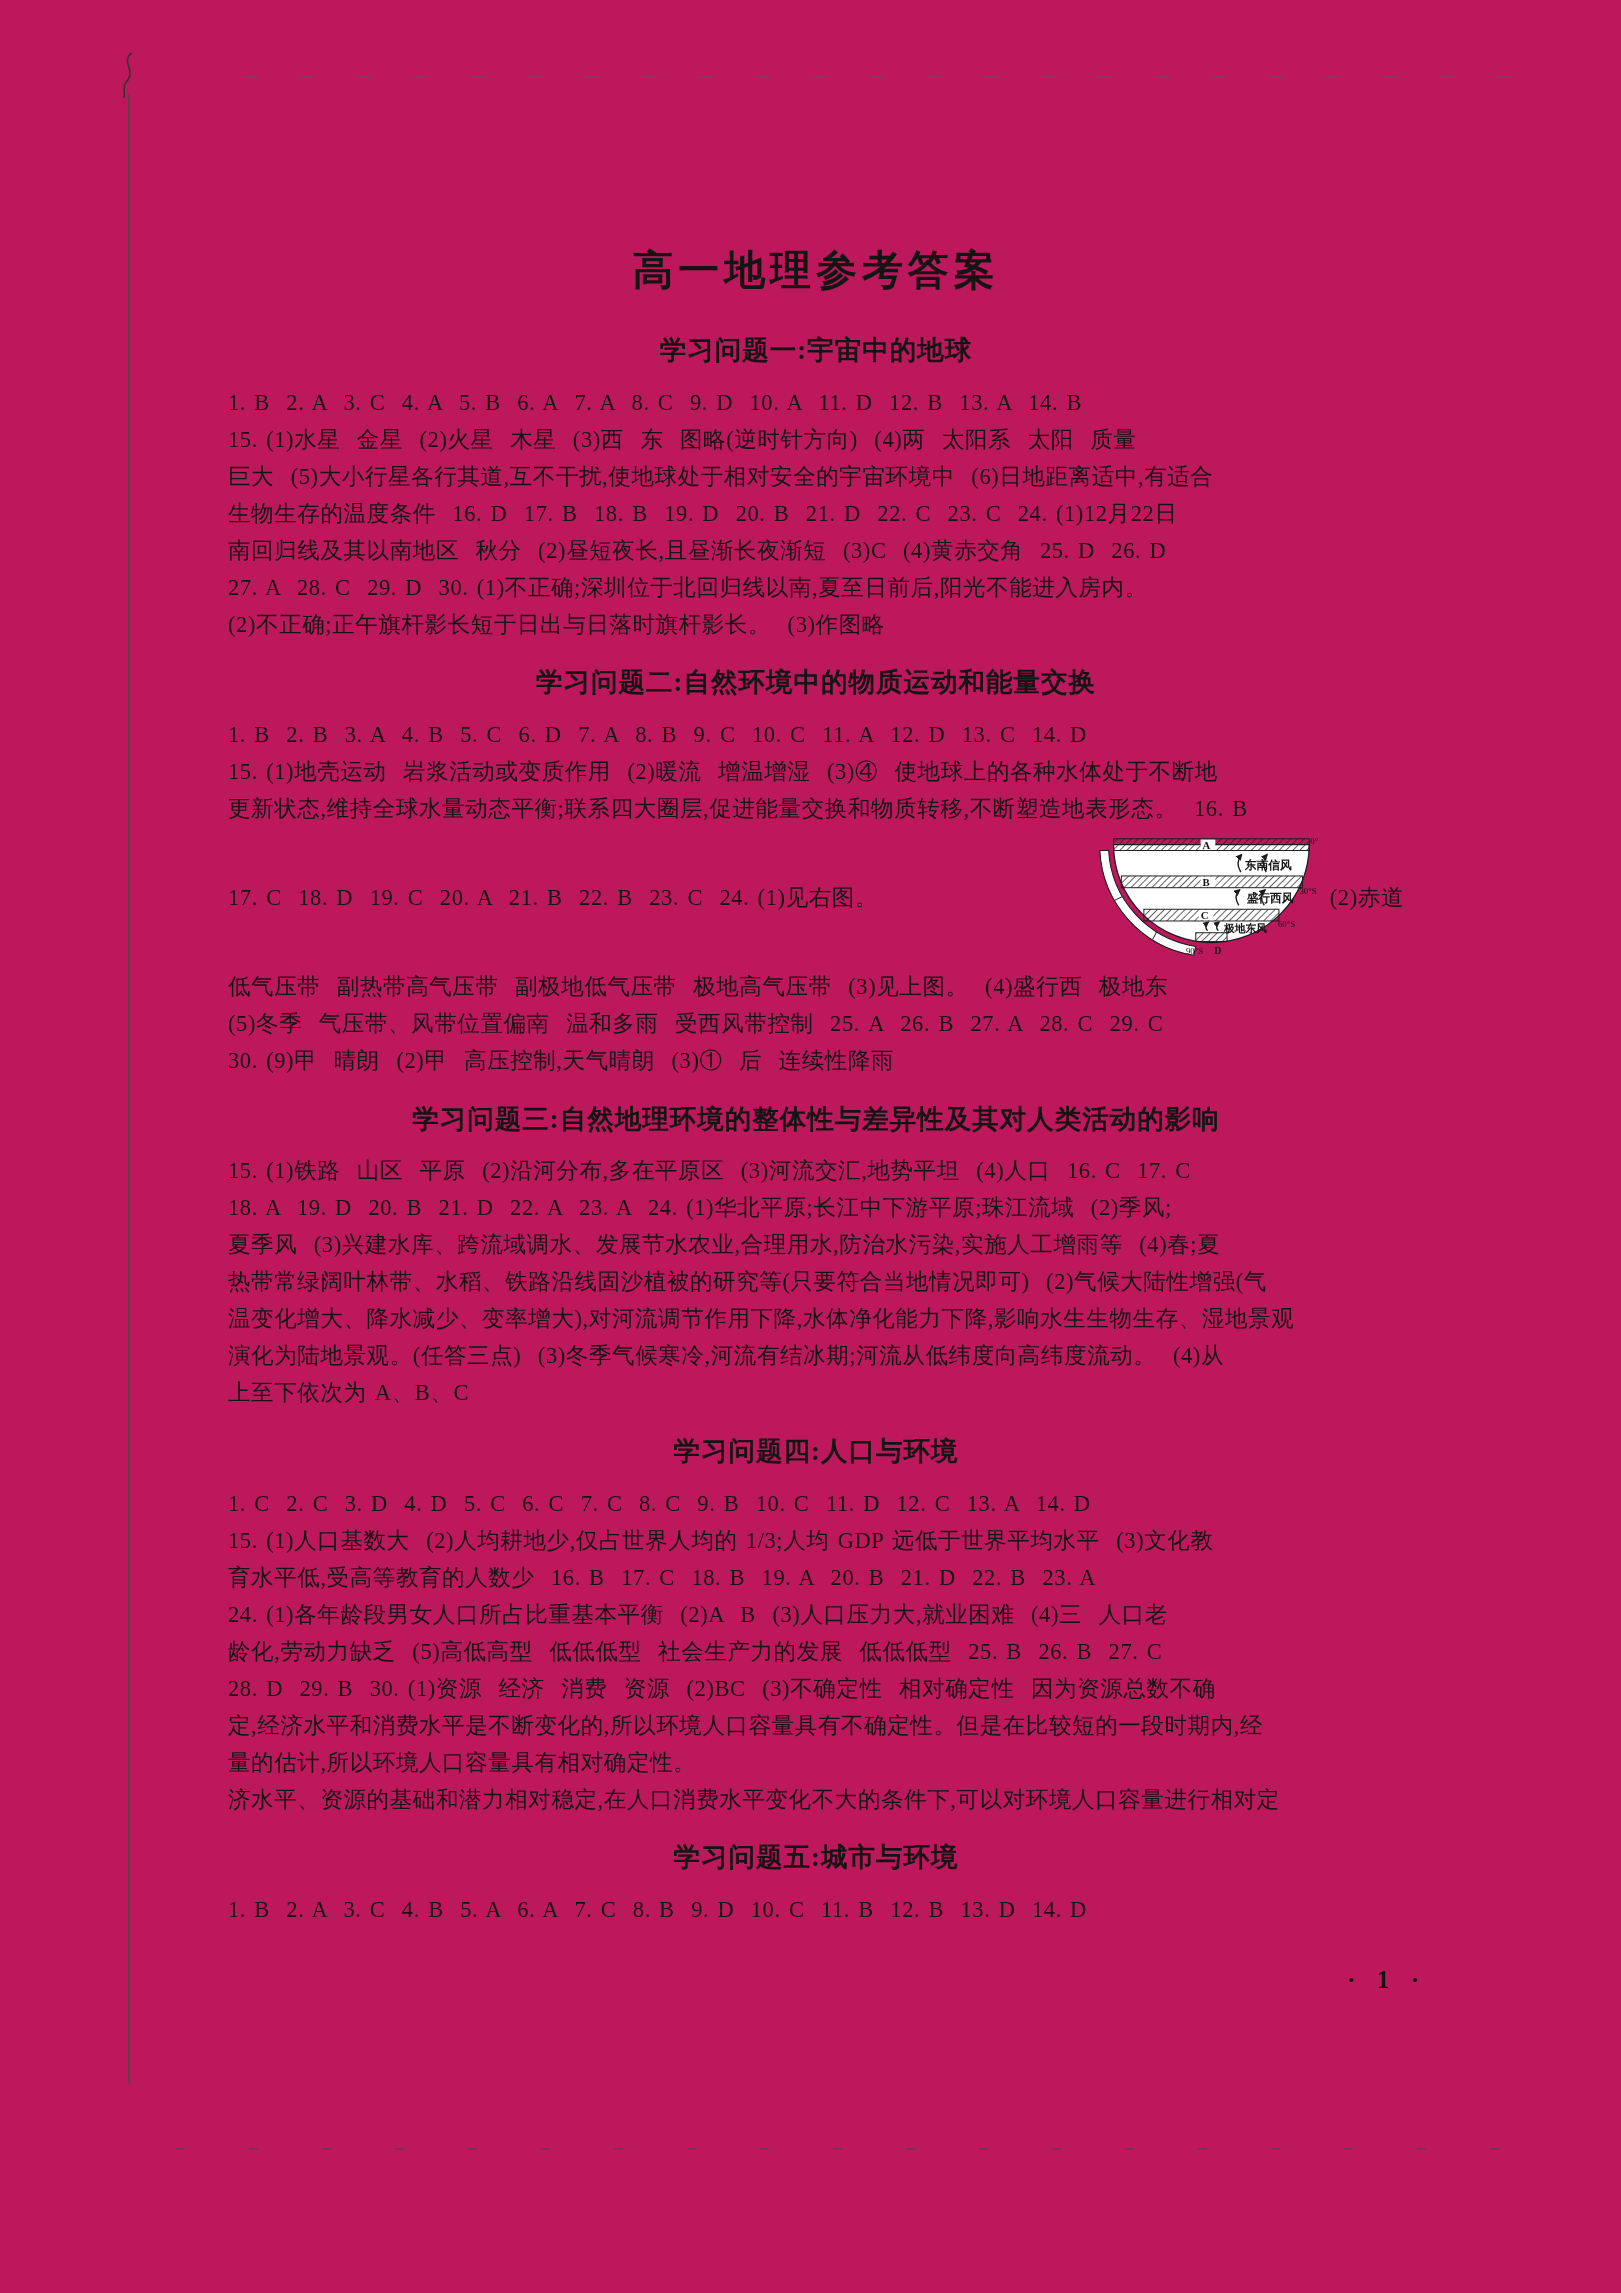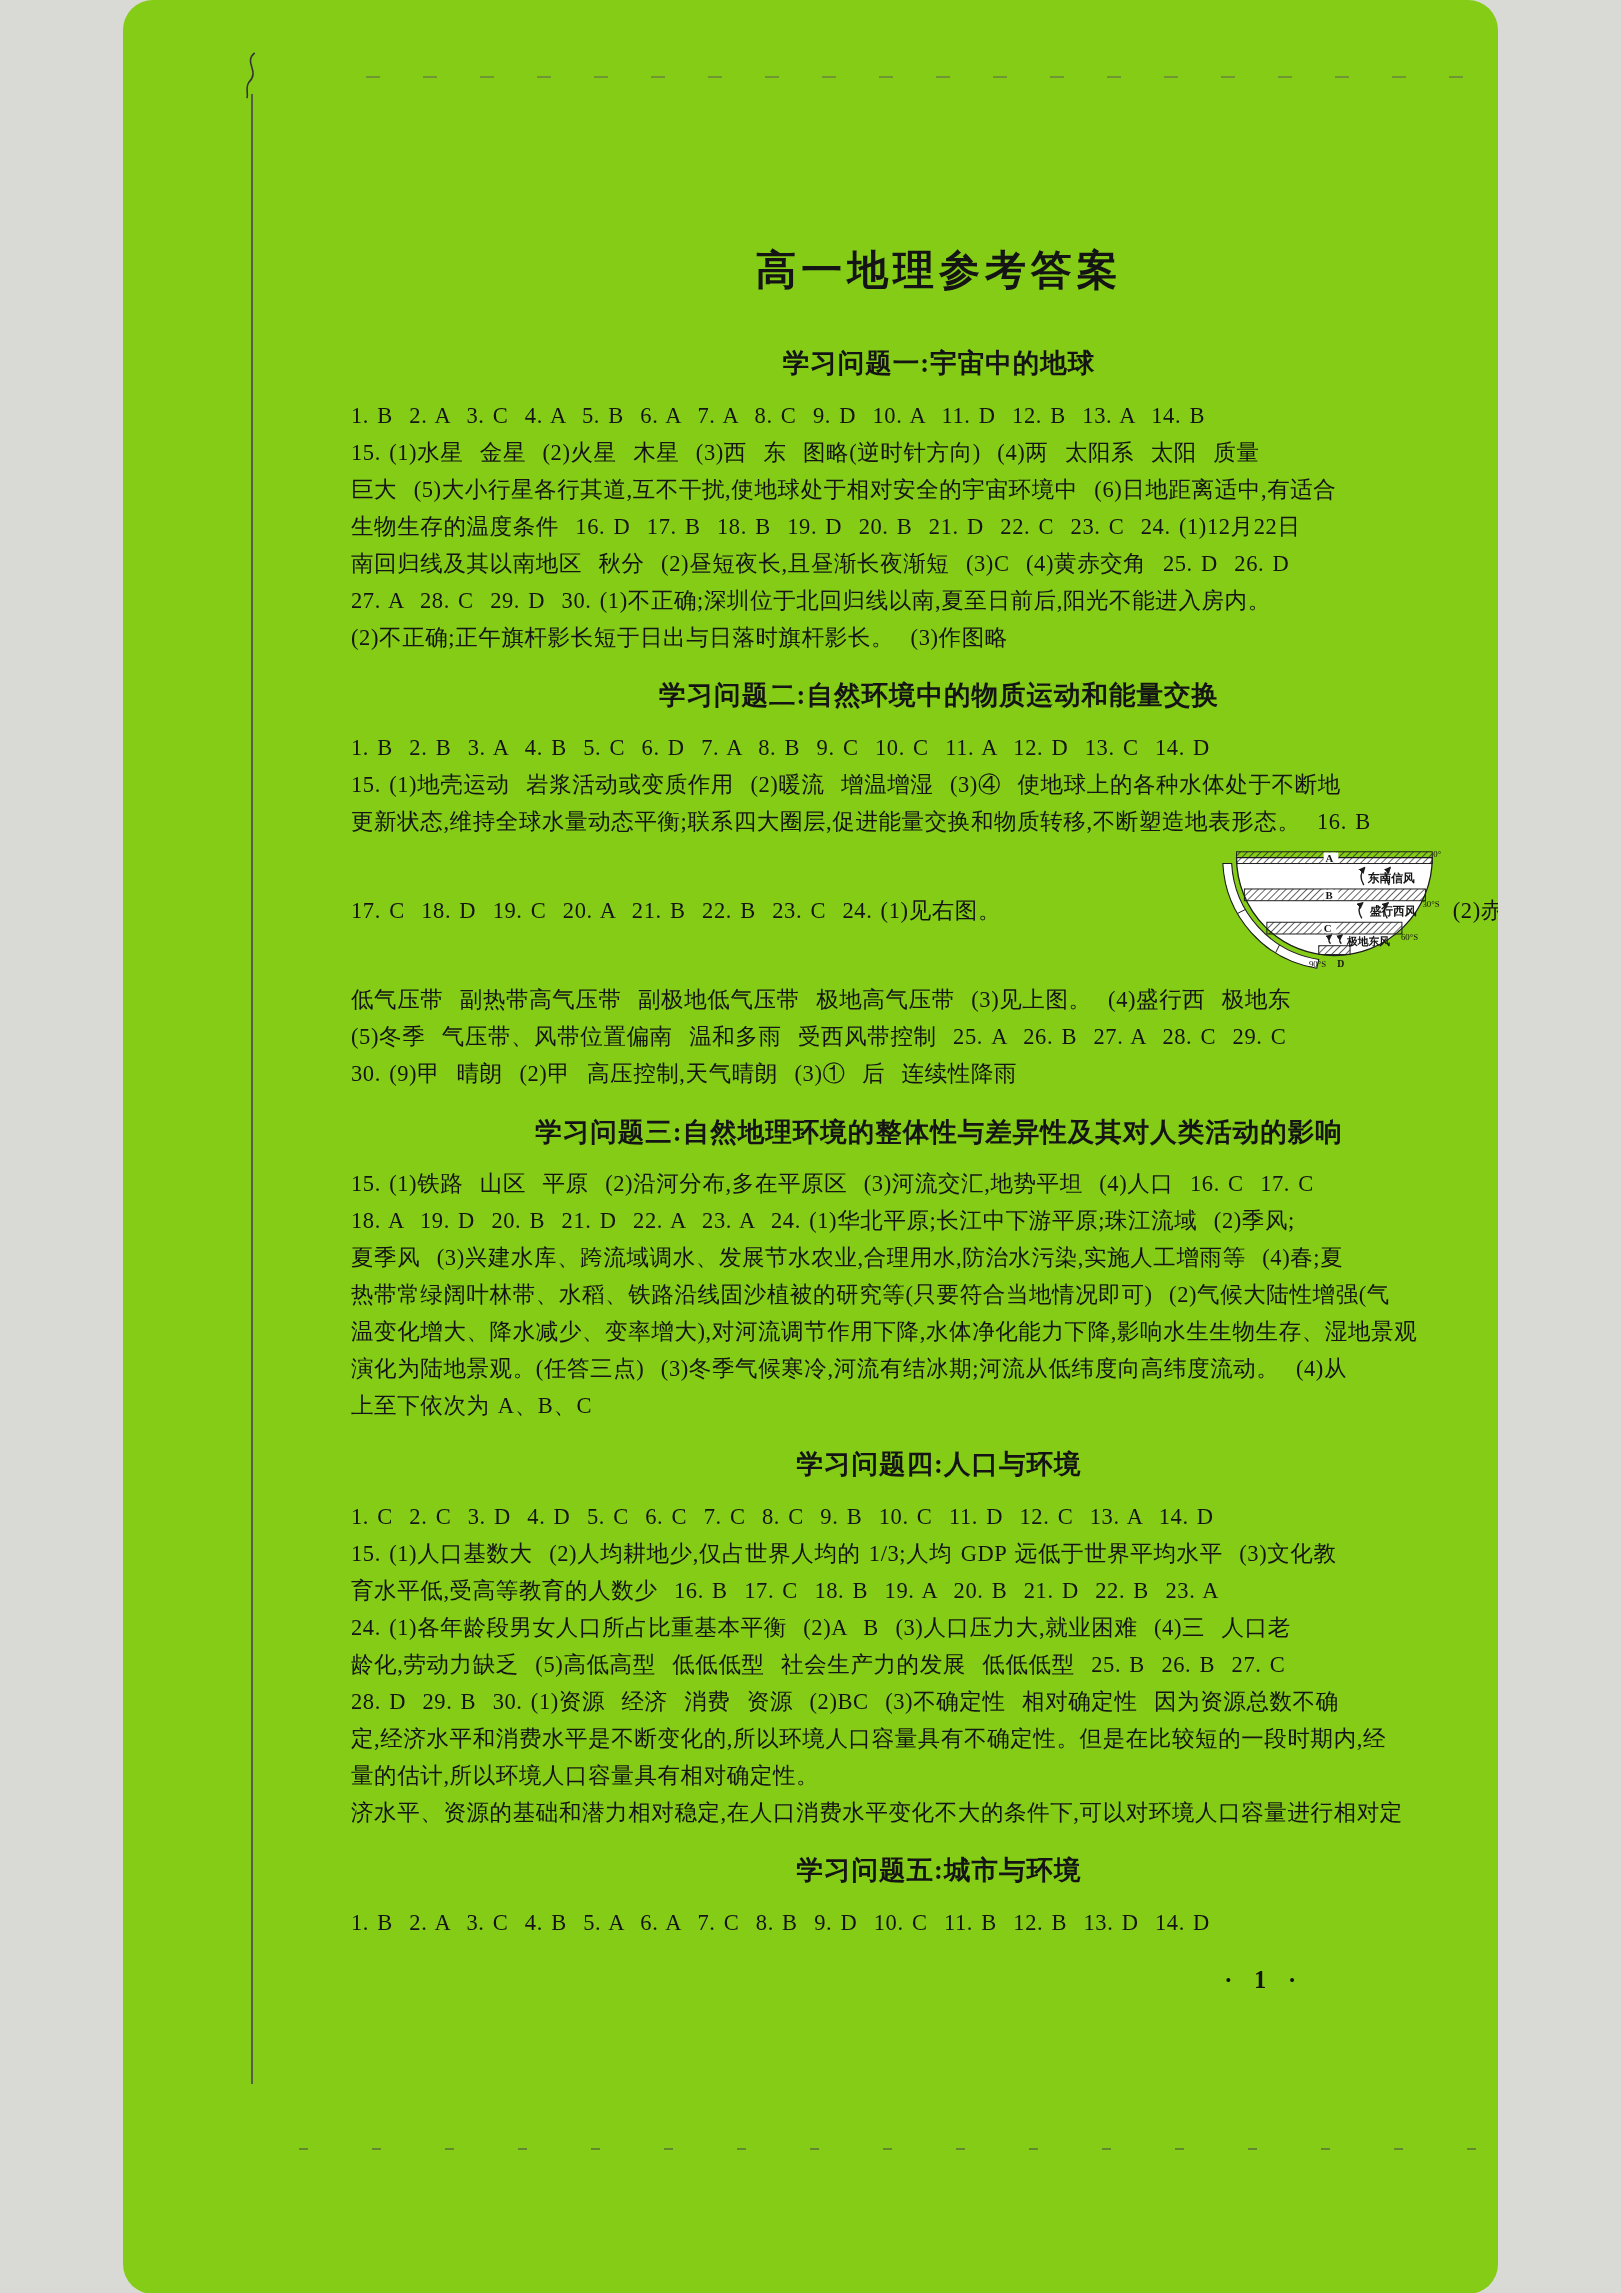--- a/index.html
+++ b/index.html
@@ -1,24 +1,23 @@
 <!DOCTYPE html>
 <html><head>
 <meta charset="utf-8">
 <style>
   html,body { margin:0; padding:0; background:#d9d9d6; }
   .page {
     position:relative;
-    width:1375px; height:2294px;
+    width:1621px; height:2294px;
     margin:0 auto;
-    background:#84cc16;
+    background:#be185d;
     font-family:"Liberation Serif","DejaVu Serif",serif;
     color:#141414;
     overflow:hidden;
-    border-radius:30px;
   }
   
   .spine-line { position:absolute; left:128px; top:94px; width:2px; height:1990px; background:#4a4a4a; opacity:.85; }
   .pen-mark { position:absolute; left:116px; top:51px; }
   .dash-row { position:absolute; height:2px; opacity:.45;
     background:repeating-linear-gradient(90deg,#555 0 13.7px, transparent 13.7px 57px); }
   .dash-top { top:76px; left:243px; width:1304px; }
   .dash-bottom { top:2148px; left:176px; width:1372px; opacity:.5;
     background:repeating-linear-gradient(90deg,#444 0 8.8px, transparent 8.8px 73px); }
 
@@ -26,21 +25,21 @@
   .title {
     padding-top:243px;
     text-align:center;
     font-size:41px; font-weight:bold; letter-spacing:4.9px;
   }
   .heading {
     text-align:center;
     font-size:26.5px; font-weight:bold; letter-spacing:1px;
     margin:21.6px 0 15.7px;
   }
-  .heading.first { margin-top:47px; }
+  .heading.first { margin-top:34px; }
   .line {
     font-size:22.5px; line-height:37px;
     letter-spacing:0.6px; word-spacing:2px;
     white-space:pre-wrap;
   }
   .dia-row { display:flex; align-items:center; }
   .dia-left { flex:1 1 auto; }
   .dia-right { flex:0 0 auto; padding-left:7.8px; }
   .wind-svg { flex:0 0 auto; display:block; margin:2px 0; }
   .wind-svg text { font-family:"Liberation Serif","DejaVu Serif",serif; fill:#141414; }

